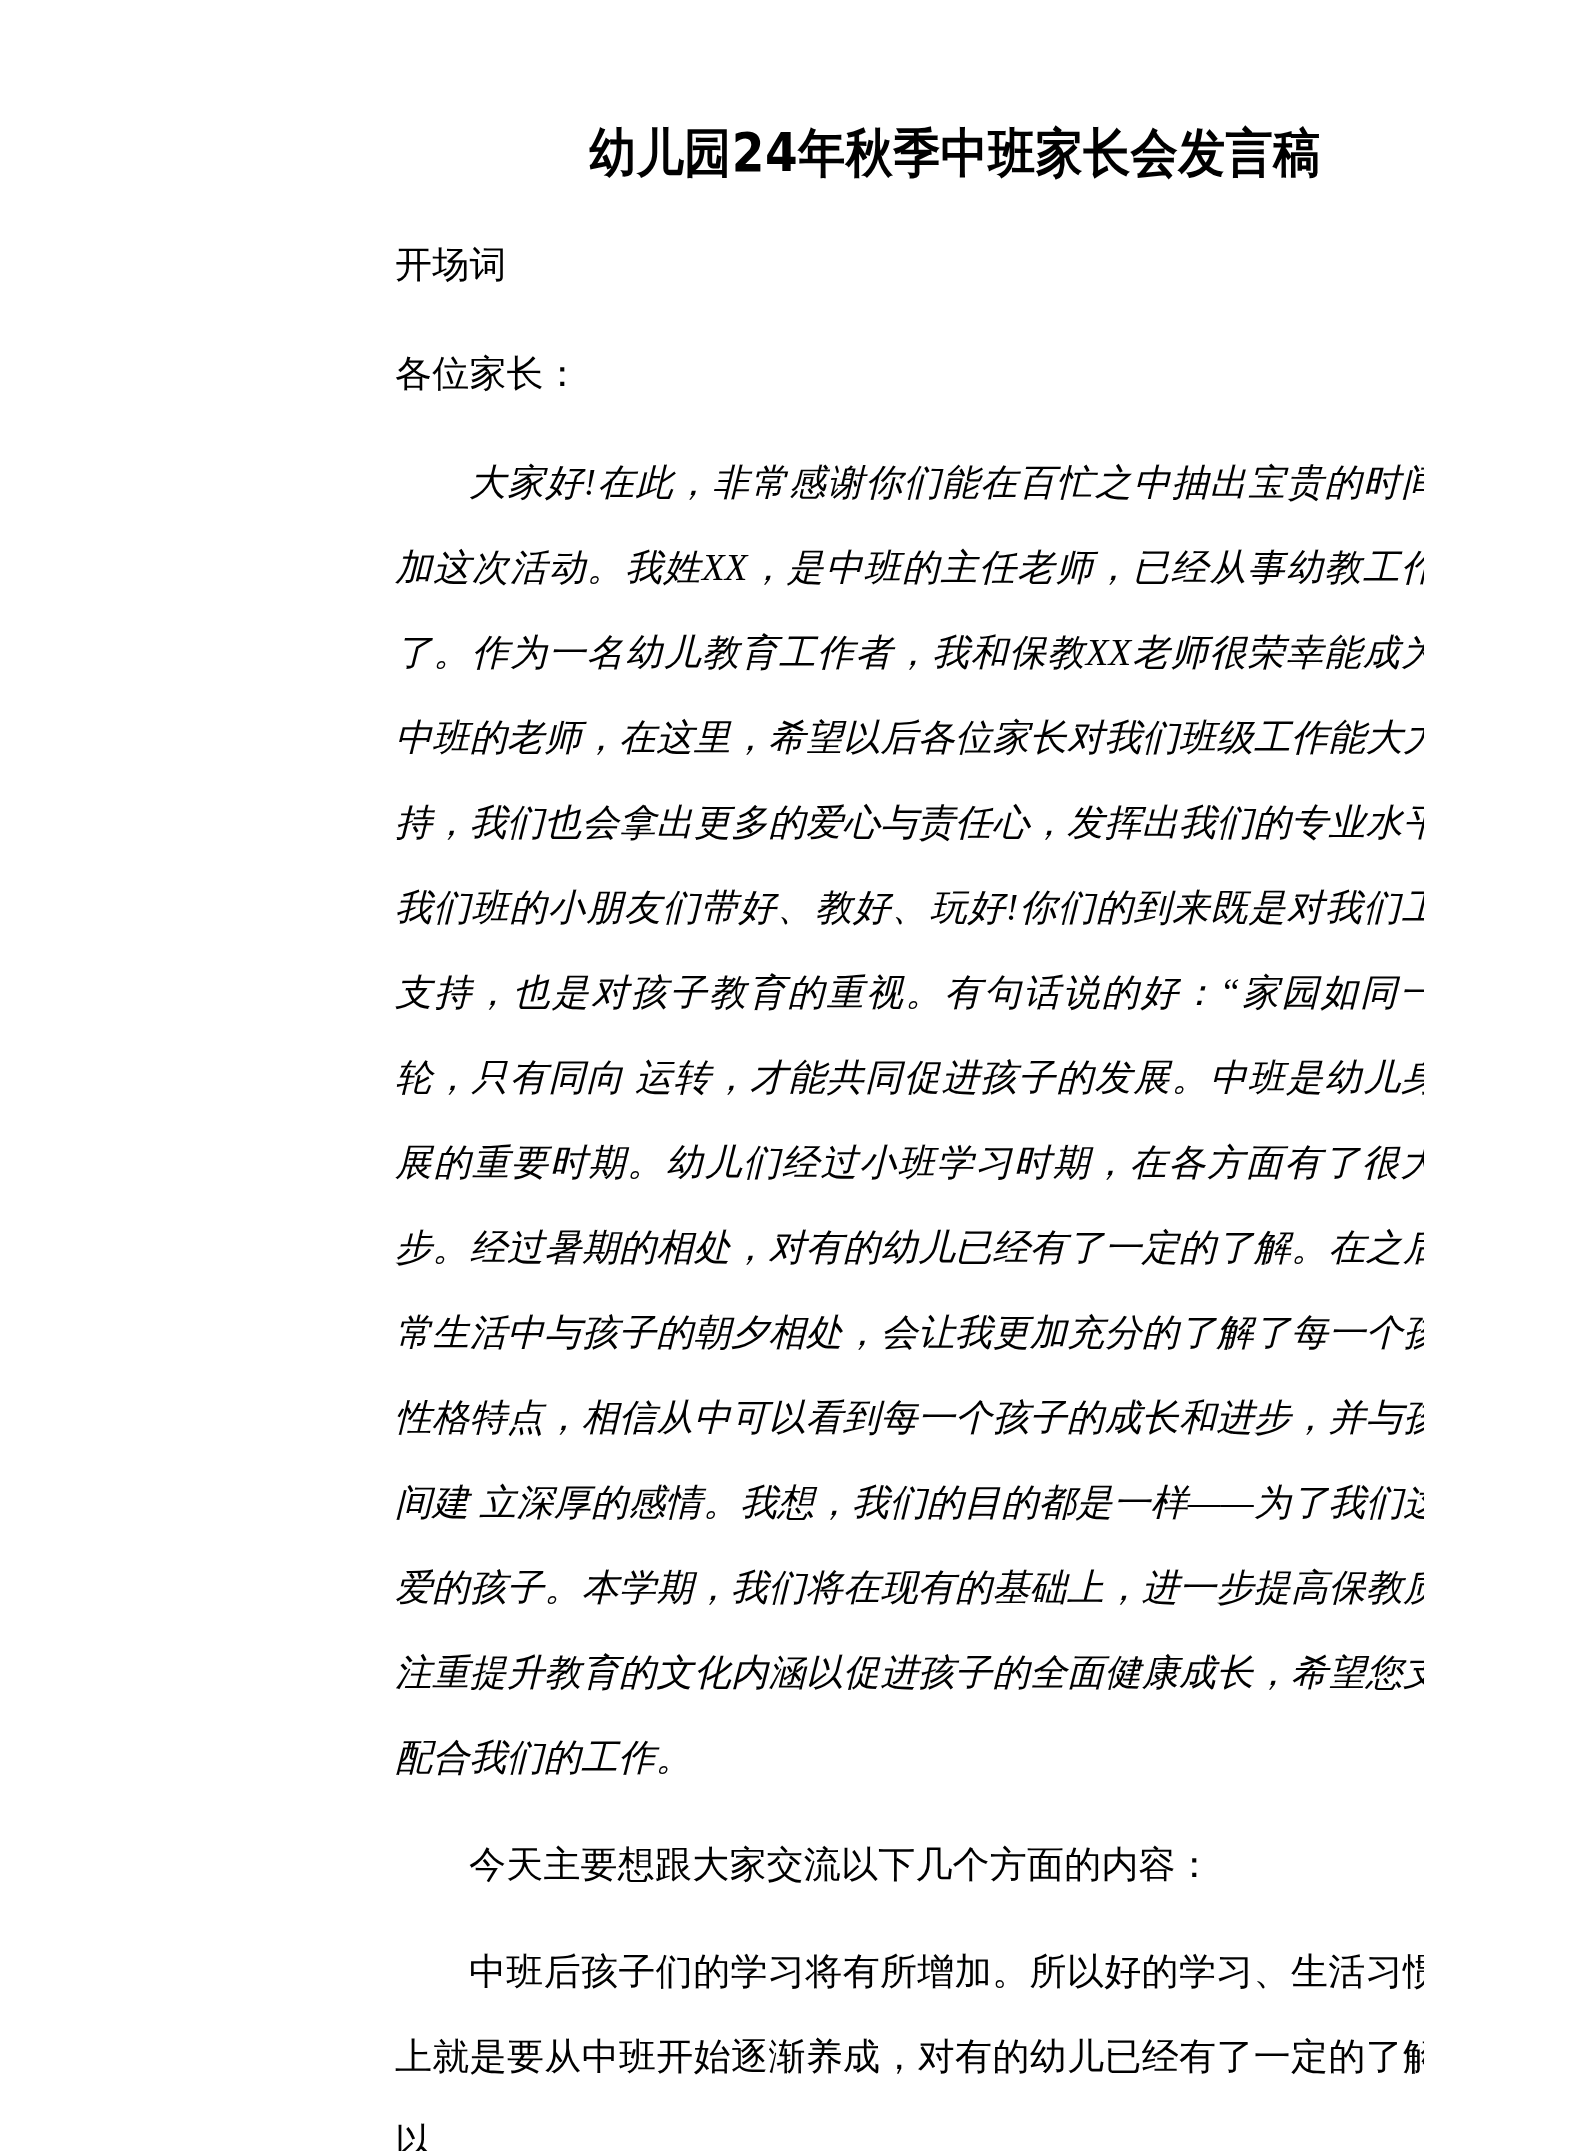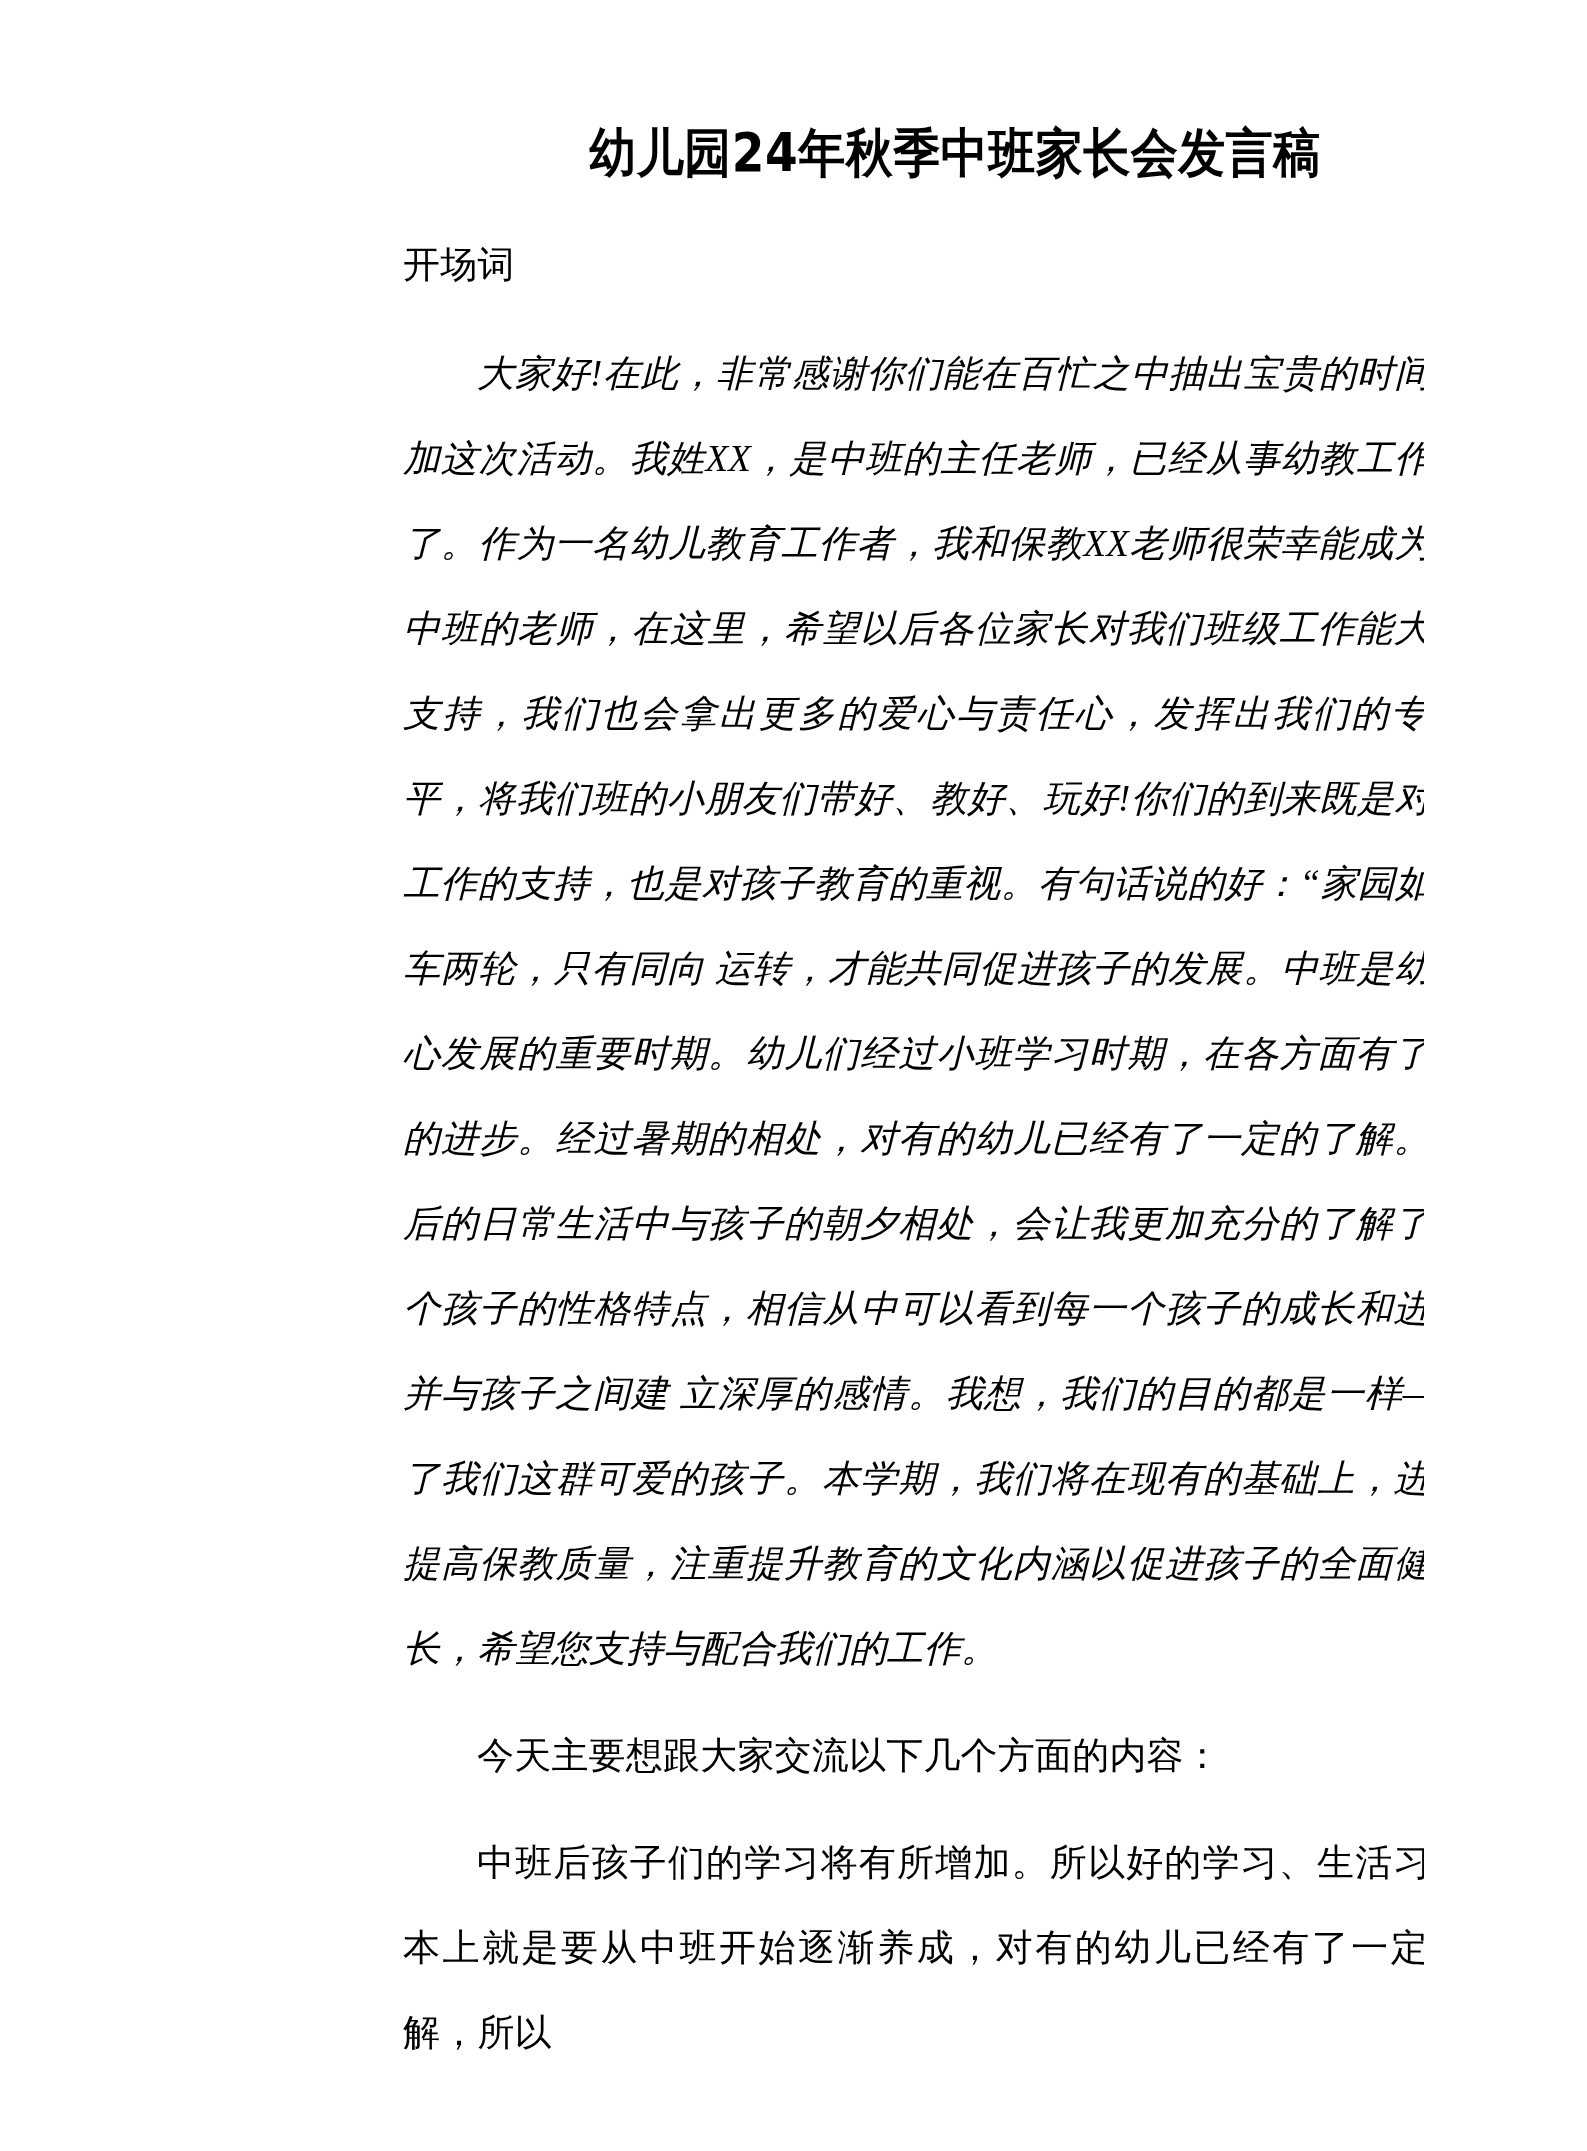--- a/index.html
+++ b/index.html
@@ -47,21 +47,21 @@
     transform: scaleY(1.12);
     transform-origin: center top;
   }
 
   
   .para {
     font-size: 37px;
     line-height: 85px;
     text-align: justify;
     text-justify: inter-ideograph;
-    margin: 12px;
+    margin: 4px;
     letter-spacing: 0.2px;
     word-break: break-all;
   }
 
   .para.lead-open {
     margin-top: 62px;
   }
 
   .para.lead-salutation {
     margin-top: 24px;
@@ -88,20 +88,21 @@
 </head>
 <body>
 
 <div class="page">
   <div class="content">
 
     <h1 class="doc-title">幼儿园24年秋季中班家长会发言稿</h1>
 
     <p class="para lead-open">开场词</p>
 
+    <p class="para lead-salutation">各位家长：</p>
 
     <p class="para indent body-first">大家好!在此，非常感谢你们能在百忙之中抽出宝贵的时间来参加这次活动。我姓XX，是中班的主任老师，已经从事幼教工作三年了。作为一名幼儿教育工作者，我和保教XX老师很荣幸能成为我们中班的老师，在这里，希望以后各位家长对我们班级工作能大力的支持，我们也会拿出更多的爱心与责任心，发挥出我们的专业水平，将我们班的小朋友们带好、教好、玩好!你们的到来既是对我们工作的支持，也是对孩子教育的重视。有句话说的好：“家园如同一车两轮，只有同向 运转，才能共同促进孩子的发展。中班是幼儿身心发展的重要时期。幼儿们经过小班学习时期，在各方面有了很大的进步。经过暑期的相处，对有的幼儿已经有了一定的了解。在之后的日常生活中与孩子的朝夕相处，会让我更加充分的了解了每一个孩子的性格特点，相信从中可以看到每一个孩子的成长和进步，并与孩子之间建 立深厚的感情。我想，我们的目的都是一样——为了我们这群可爱的孩子。本学期，我们将在现有的基础上，进一步提高保教质量，注重提升教育的文化内涵以促进孩子的全面健康成长，希望您支持与配合我们的工作。</p>
 
     <p class="para indent spaced">今天主要想跟大家交流以下几个方面的内容：</p>
 
     <p class="para indent spaced para-last">中班后孩子们的学习将有所增加。所以好的学习、生活习惯基本上就是要从中班开始逐渐养成，对有的幼儿已经有了一定的了解，所以</p>
 
   </div>
 </div>
 

